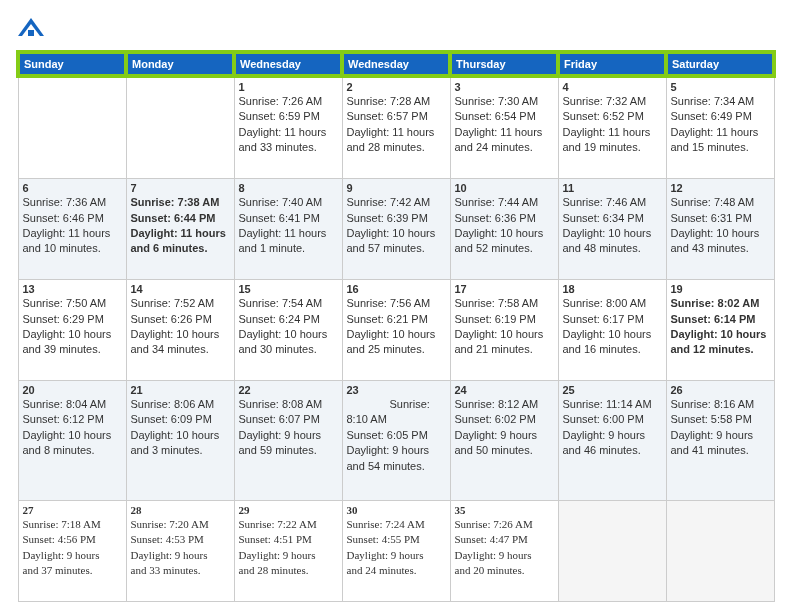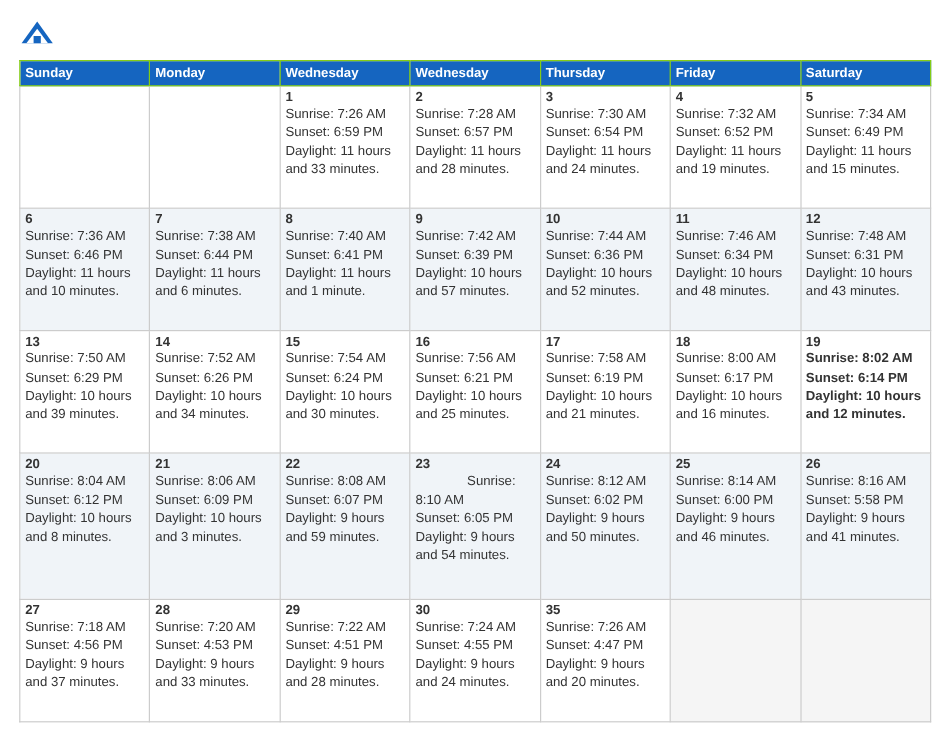--- a/index.html
+++ b/index.html
@@ -66,32 +66,33 @@
       width: 100%;
       table-layout: fixed;
     }
     .calendar th {
       background: #1565c0;
       color: #fff;
       font-size: 11px;
       font-weight: bold;
       padding: 4px 4px;
       text-align: left;
-      border: 1px solid #84cc16;
+      border: 4px solid #84cc16;
     }
     .calendar td {
       border: 1px solid #ccc;
       vertical-align: top;
       padding: 3px 4px;
       font-size: 9.5px;
       color: #333;
       background: #fff;
     }
     .calendar tr:last-child td {
       background: #f5f5f5;
+      font-family: Liberation Serif, serif;
     }
     .day-num {
       font-size: 11px;
       font-weight: bold;
       display: block;
       margin-bottom: 1px;
     }
     .day-info {
       font-size: 11px;
       line-height: 1.4;
@@ -164,21 +165,21 @@
           <td><span class="day-num">5</span><span class="day-info" style="white-space: pre-line;">Sunrise: 7:34 AM
 Sunset: 6:49 PM
 Daylight: 11 hours
 and 15 minutes.</span></td>
         </tr>
         <tr class="row-shade">
           <td><span class="day-num">6</span><span class="day-info" style="white-space: pre-line;">Sunrise: 7:36 AM
 Sunset: 6:46 PM
 Daylight: 11 hours
 and 10 minutes.</span></td>
-          <td><span class="day-num">7</span><span class="day-info" style="white-space: pre-line;">Sunrise: 7:38 AM
+          <td><span class="day-num">7</span><span class="day-info" style="white-space: pre-line; font-weight: bold;">Sunrise: 7:38 AM
 Sunset: 6:44 PM
 Daylight: 11 hours
 and 6 minutes.</span></td>
           <td><span class="day-num">8</span><span class="day-info" style="white-space: pre-line;">Sunrise: 7:40 AM
 Sunset: 6:41 PM
 Daylight: 11 hours
 and 1 minute.</span></td>
           <td><span class="day-num">9</span><span class="day-info" style="white-space: pre-line;">Sunrise: 7:42 AM
 Sunset: 6:39 PM
 Daylight: 10 hours
@@ -240,21 +241,21 @@
 Daylight: 9 hours
 and 59 minutes.</span></td>
           <td><span class="day-num">23</span><span class="day-info" style="white-space: pre-line; margin-left: 43px;">Sunrise: 8:10 AM
 Sunset: 6:05 PM
 Daylight: 9 hours
 and 54 minutes.</span></td>
           <td><span class="day-num">24</span><span class="day-info" style="white-space: pre-line;">Sunrise: 8:12 AM
 Sunset: 6:02 PM
 Daylight: 9 hours
 and 50 minutes.</span></td>
-          <td><span class="day-num">25</span><span class="day-info" style="white-space: pre-line;">Sunrise: 8:14 AM
+          <td><span class="day-num">25</span><span class="day-info" style="white-space: pre-line;">Sunrise: 11:14 AM
 Sunset: 6:00 PM
 Daylight: 9 hours
 and 46 minutes.</span></td>
           <td><span class="day-num">26</span><span class="day-info" style="white-space: pre-line;">Sunrise: 8:16 AM
 Sunset: 5:58 PM
 Daylight: 9 hours
 and 41 minutes.</span></td>
         </tr>
         <tr>
           <td><span class="day-num">27</span><span class="day-info" style="white-space: pre-line;">Sunrise: 7:18 AM

